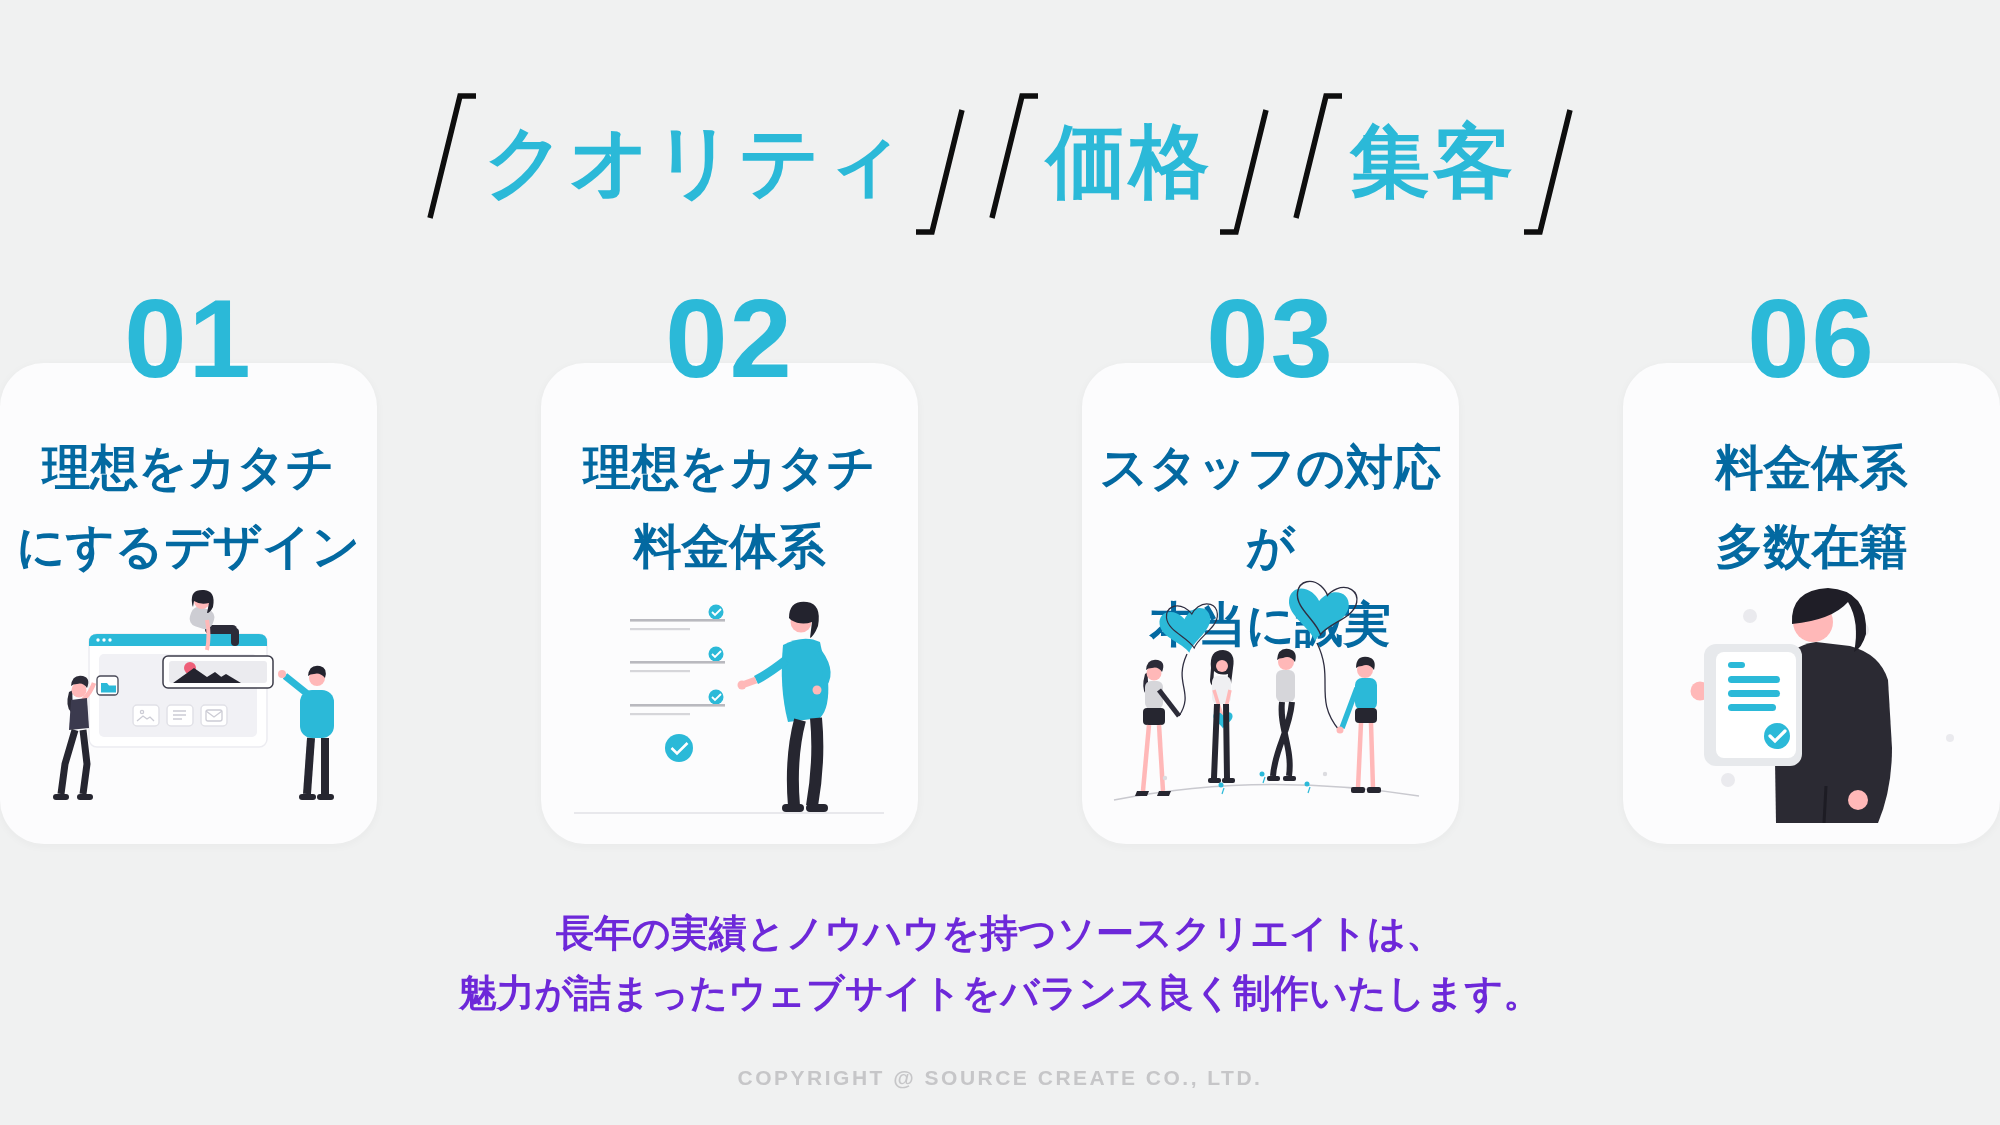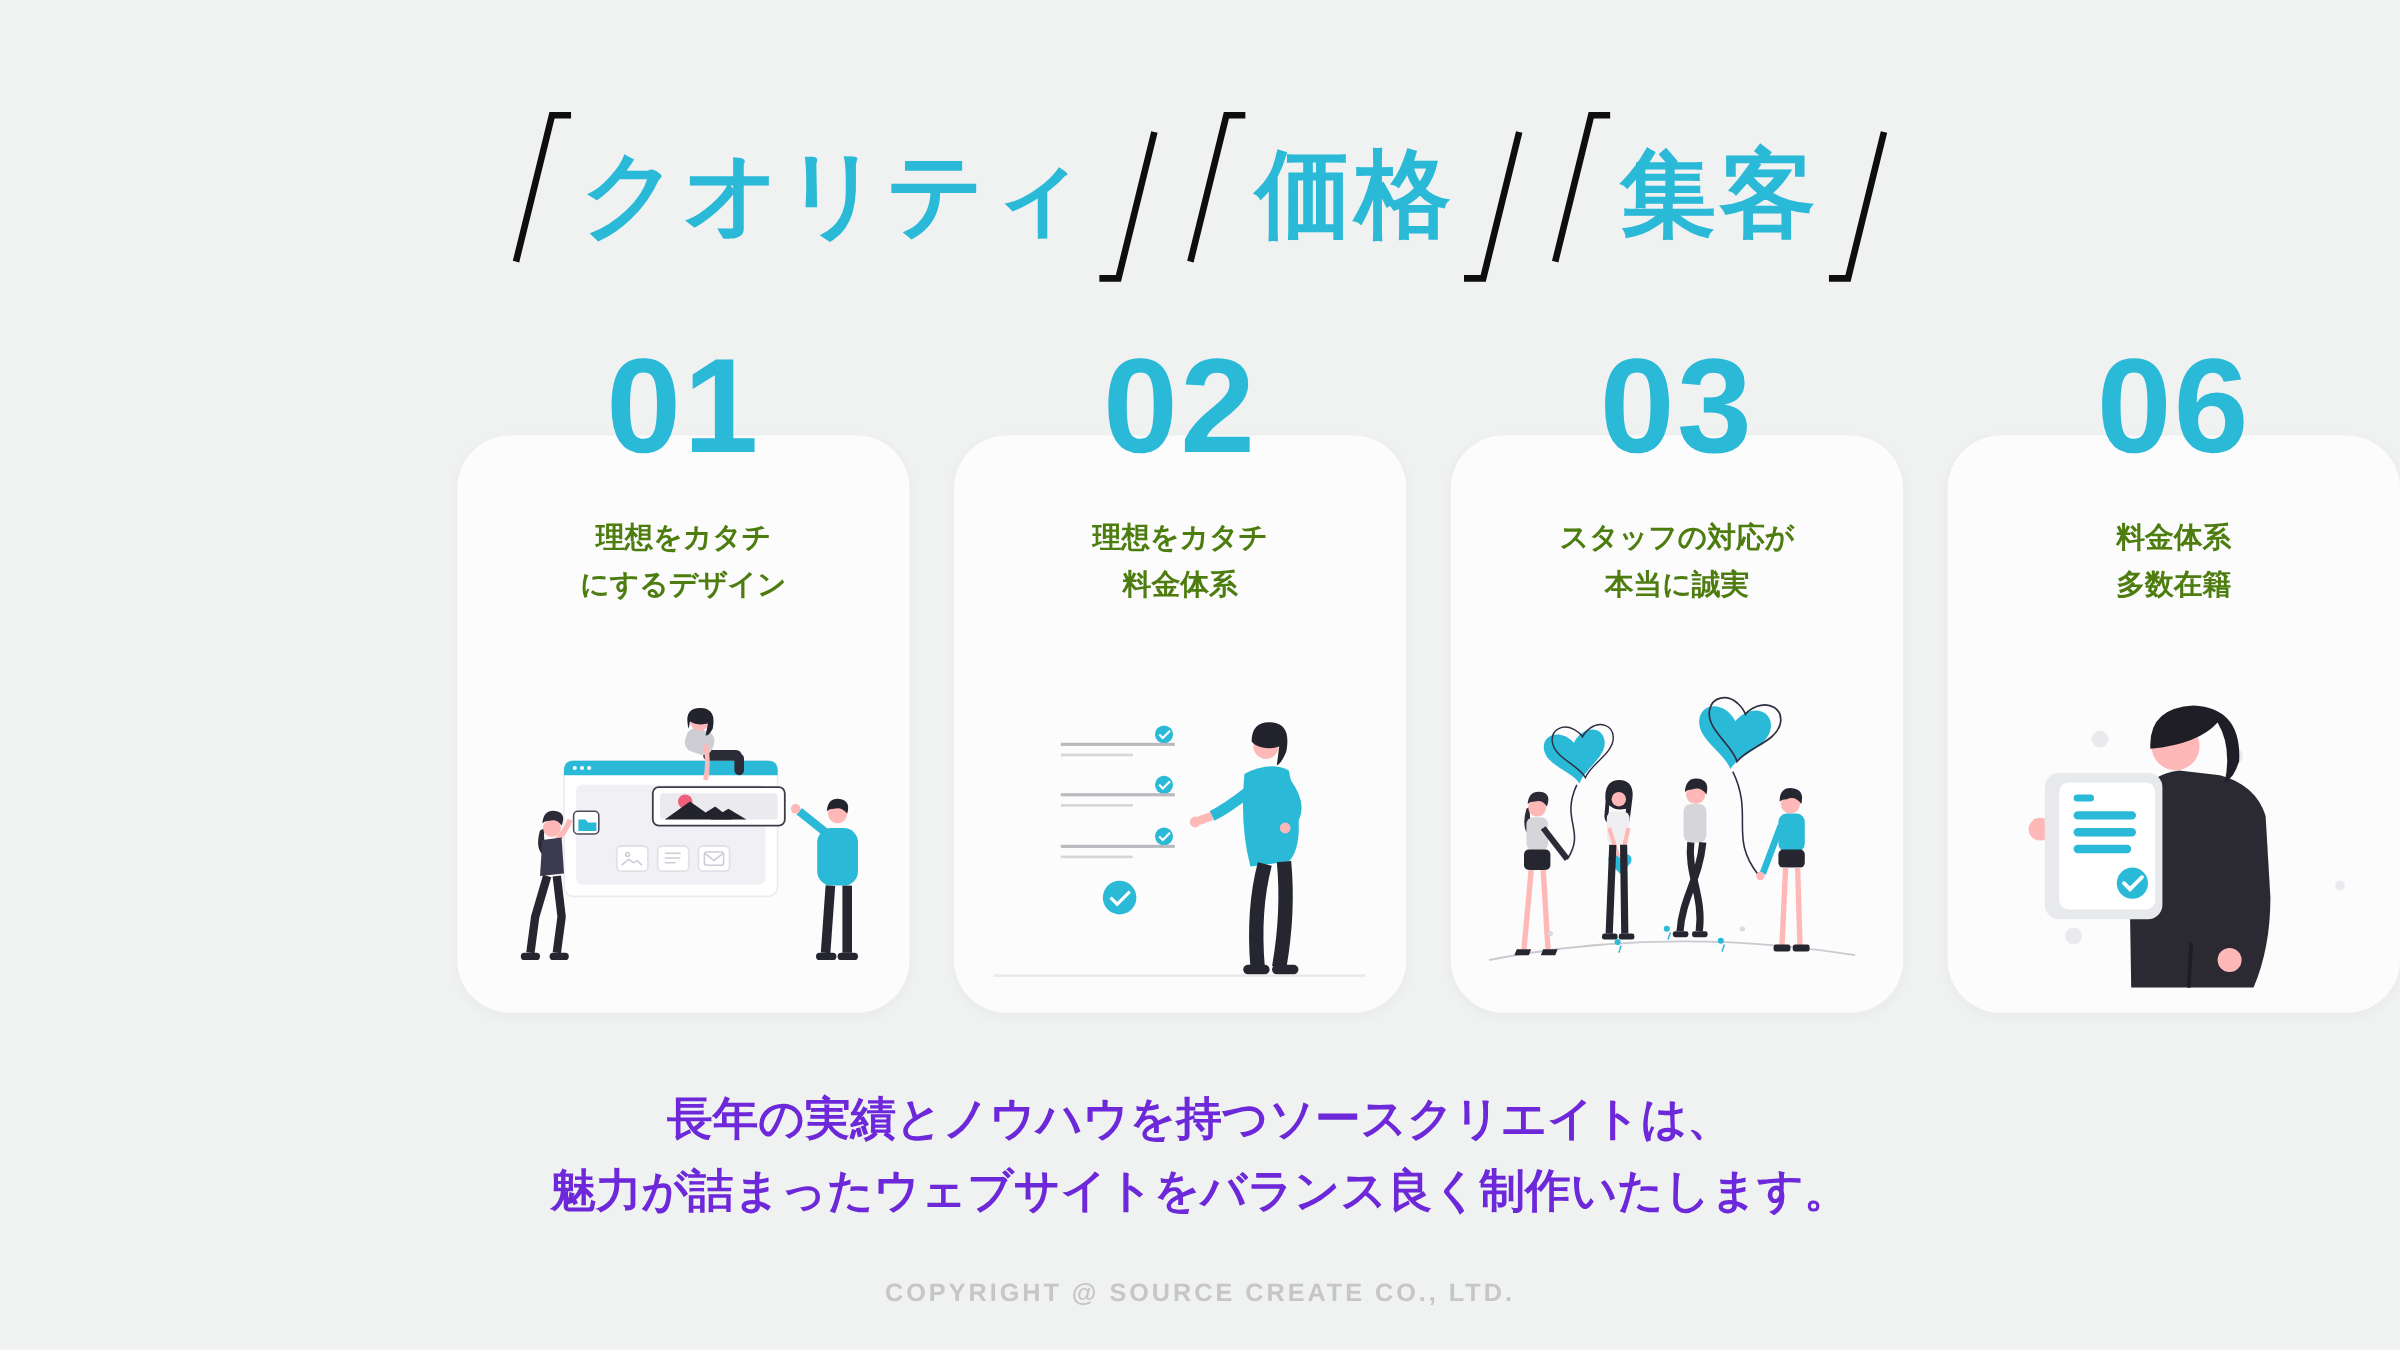--- a/index.html
+++ b/index.html
@@ -12,28 +12,28 @@
             display:flex; justify-content:center; align-items:center; gap:10px; }
   .keyword { display:flex; align-items:center; }
   .keyword-text { font-size:80px; font-weight:bold; color:#2bb9d8; letter-spacing:3px;
                   padding:0 8px; line-height:132px; }
   .bracket { display:block; }
   .bracket-left { transform:translateY(-8px); }
   .bracket-right { transform:translateY(12px); }
 
   
   .cards { position:absolute; top:363px; left:0; right:0;
-           display:flex; justify-content:flex-end; gap:37px; }
+           display:flex; justify-content:space-between; gap:37px; }
   .card { position:relative; width:377px; height:481px; background:#fcfcfd;
           border-radius:44px; box-shadow:0 2px 10px rgba(40,40,60,0.04); }
   .card-number { position:absolute; top:-80px; left:0; right:0; text-align:center;
                  font-size:112px; font-weight:bold; color:#2bb9d8; line-height:1;
                  letter-spacing:2px; }
-  .card-title { margin-top:66px; text-align:center; font-size:24px; font-weight:bold;
-                color:#4d7c0f; line-height:1.64; }
+  .card-title { margin-top:66px; text-align:center; font-size:48px; font-weight:bold;
+                color:#0369a1; line-height:1.64; }
   .card-illustration { position:absolute; bottom:16px; left:50%; transform:translateX(-50%);
                        width:344px; height:240px; }
   .card-illustration svg { overflow:visible; display:block; }
 
   
   .description { position:absolute; top:903px; left:0; right:0; text-align:center;
                  font-size:38px; font-weight:bold; color:#6d28d9; line-height:1.58; }
   .footer { position:absolute; top:1066px; left:0; right:0; text-align:center;
             font-size:21px; font-weight:bold; color:#c6c6c8; letter-spacing:2.5px; }
 </style>

